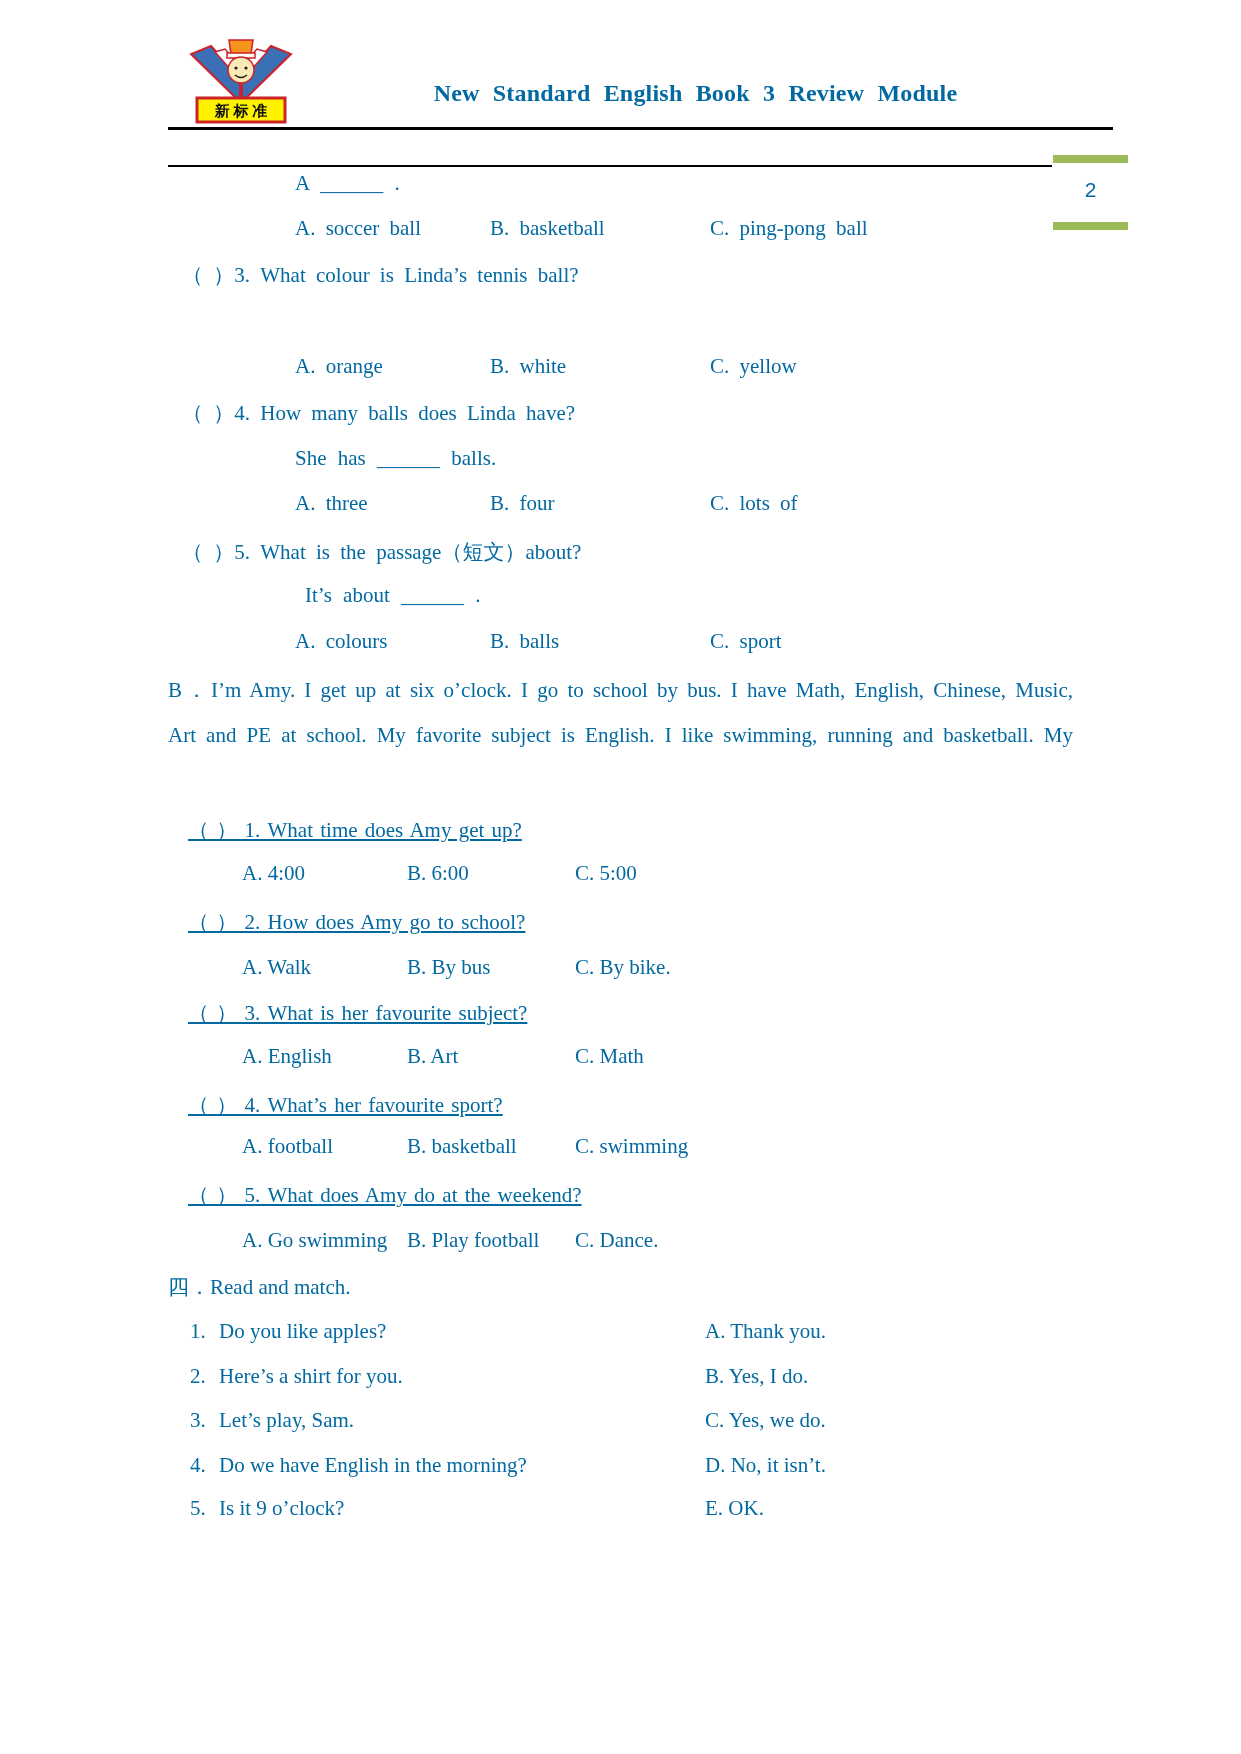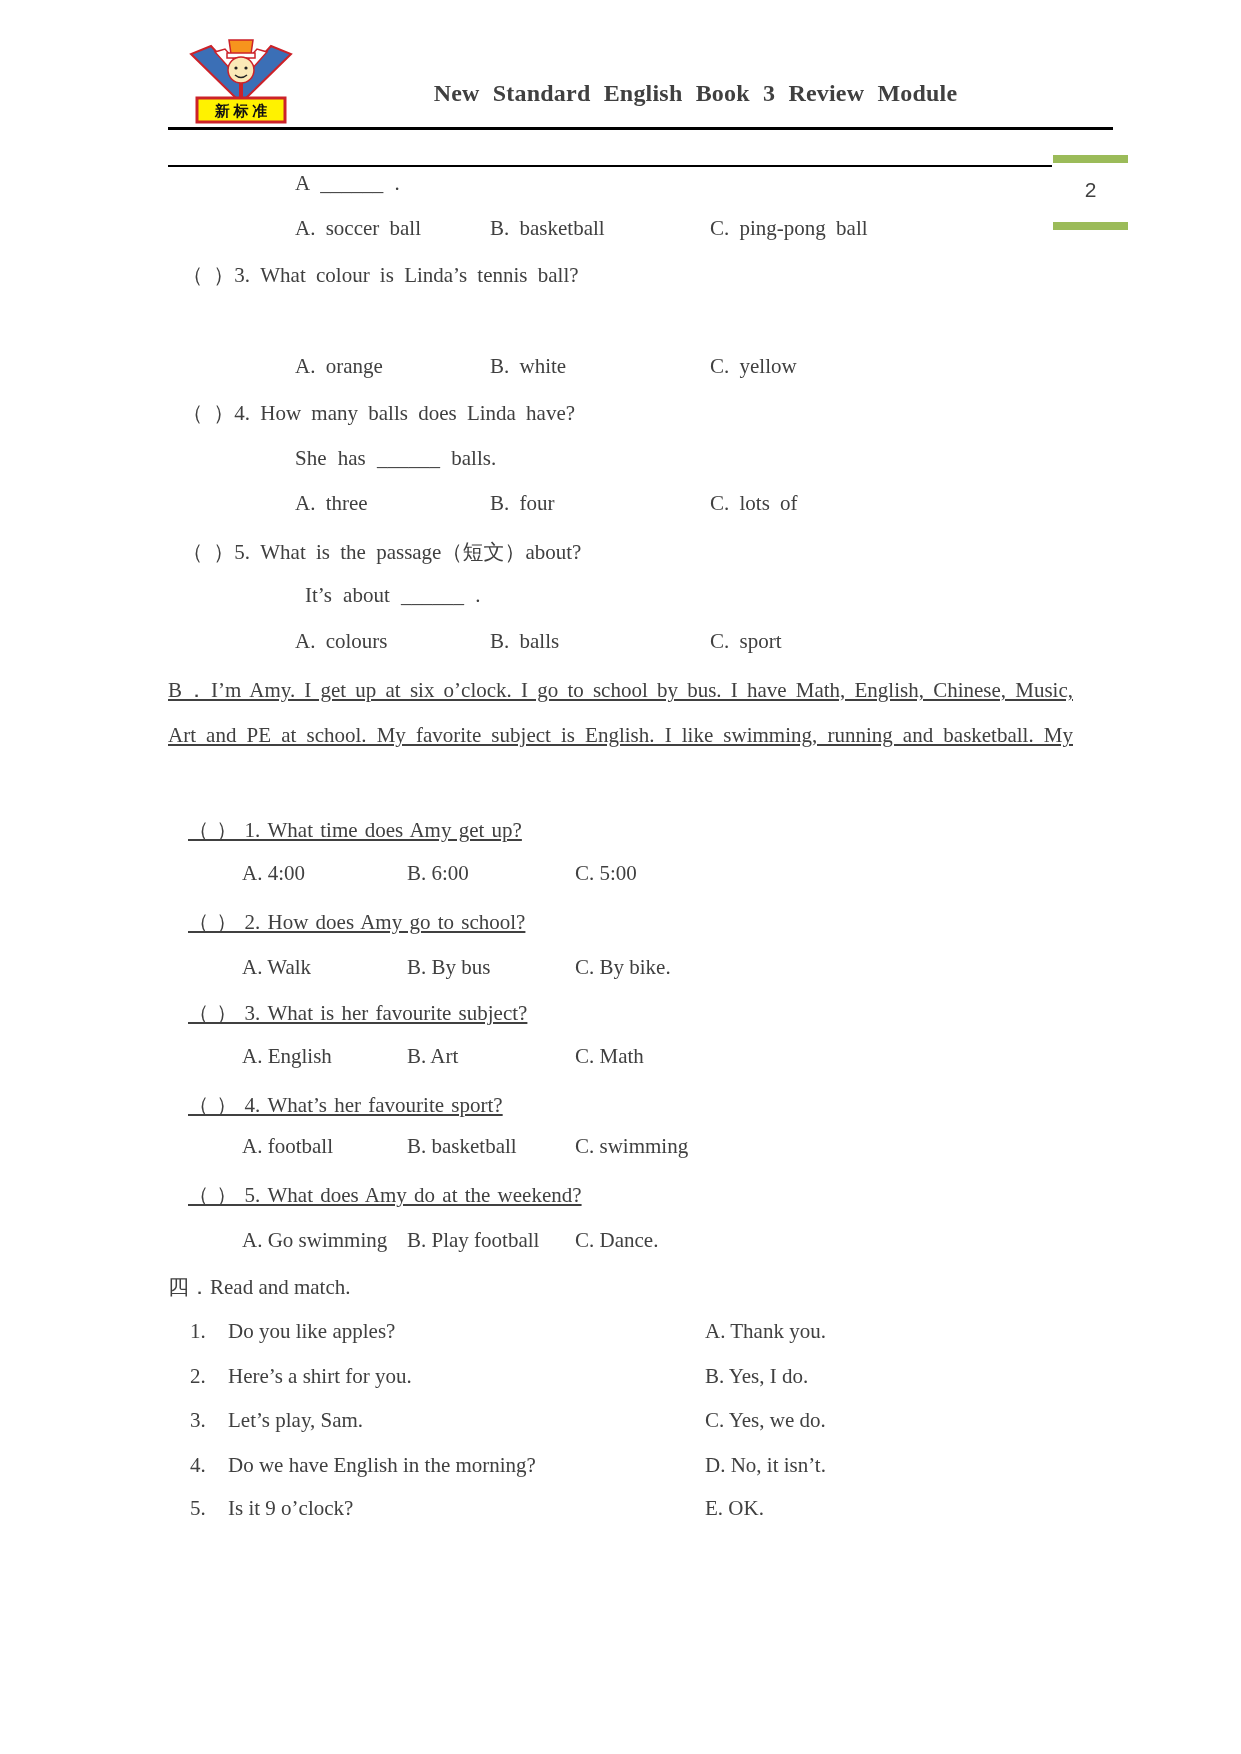--- a/index.html
+++ b/index.html
@@ -2,21 +2,21 @@
 <html><head>
 <meta charset="utf-8">
 <style>
   html,body{margin:0;padding:0;background:#e8e8e8;}
   .page{
     position:relative;
     width:1241px;height:1754px;
     margin:0 auto;
     background:#ffffff;
     font-family:"Liberation Serif","DejaVu Serif",serif;
-    font-size:21px;color:#404040;
+    font-size:21px;color:#0369a1;
     overflow:hidden;
   }
   .abs{position:absolute;white-space:pre-wrap;}
   
   .logo{position:absolute;left:185px;top:36px;width:112px;height:88px;}
   .title{
     position:absolute;left:260px;right:110px;top:80px;
     text-align:center;font-weight:bold;font-size:24px;
     word-spacing:7px;letter-spacing:.2px;
     font-family:"Liberation Serif","DejaVu Serif",serif;
@@ -36,24 +36,24 @@
   .pa-sub{position:absolute;left:295px;word-spacing:6px;}
   .pa-sub2{position:absolute;left:305px;word-spacing:6px;}
   .pa-o1{position:absolute;left:295px;word-spacing:5px;}
   .pa-o2{position:absolute;left:490px;word-spacing:5px;}
   .pa-o3{position:absolute;left:710px;word-spacing:5px;}
   .pb-stem{position:absolute;left:188px;word-spacing:2px;text-decoration:underline;}
   .pb-o1{position:absolute;left:242px;}
   .pb-o2{position:absolute;left:407px;}
   .pb-o3{position:absolute;left:575px;}
   .para{position:absolute;left:168px;width:905px;}
-  .just{text-align:justify;text-align-last:justify;text-decoration:underline;}
+  .just{text-align:justify;text-align-last:justify;}
   .sec-head{position:absolute;left:168px;}
   .m-num{position:absolute;left:190px;}
-  .m-text{position:absolute;left:228px;}
+  .m-text{position:absolute;left:219px;}
   .m-ans{position:absolute;left:705px;}
 </style>
 </head>
 <body>
 
 <div class="page">
 
   <div class="logo">
     <svg width="112" height="88" viewBox="0 0 112 88">
 

